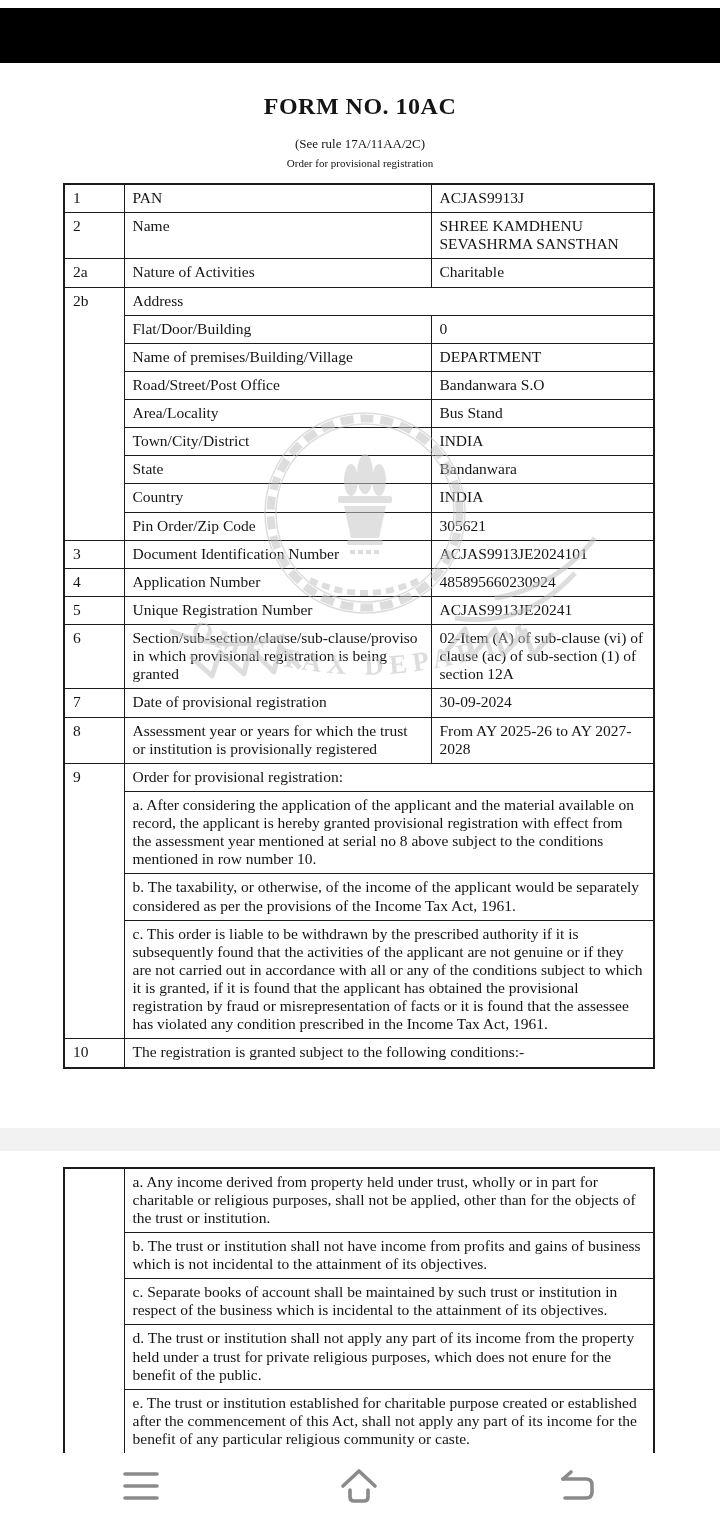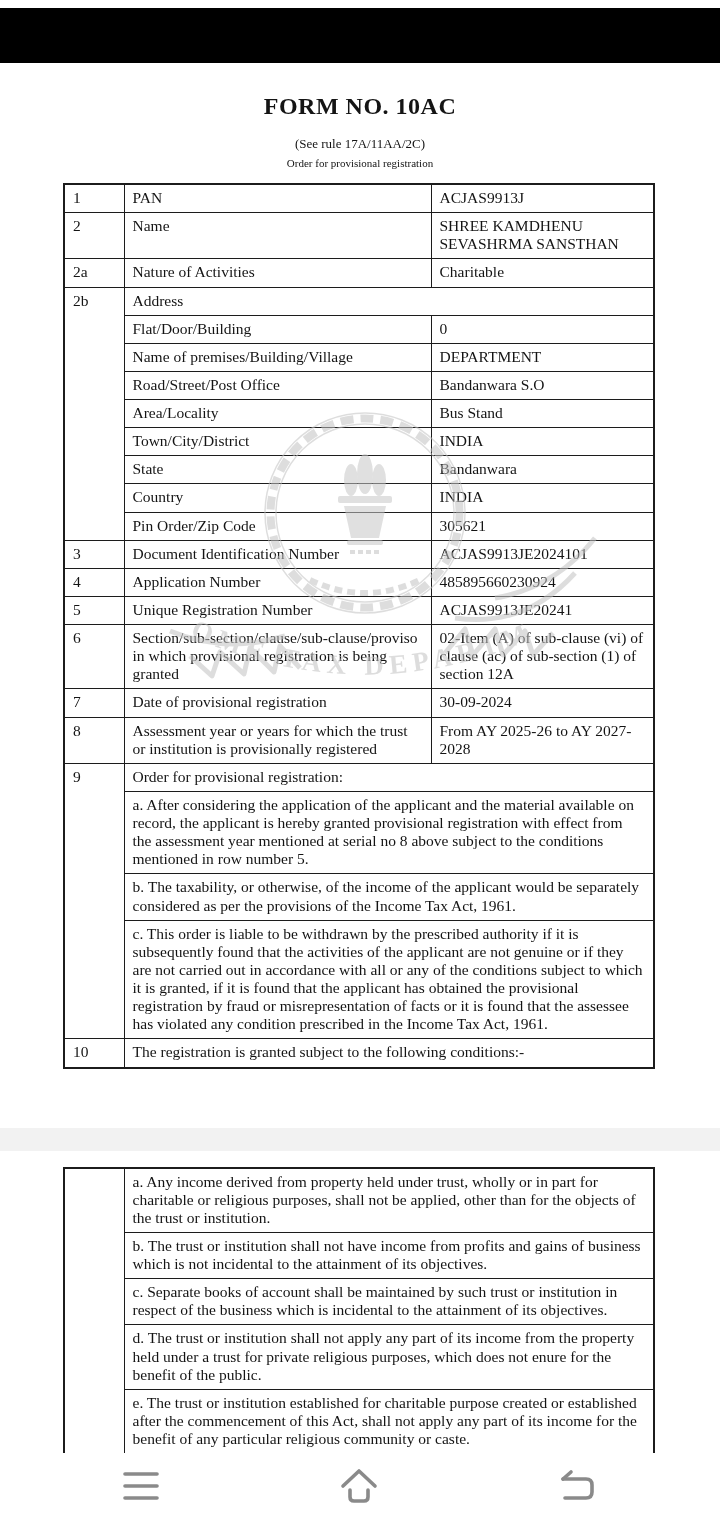--- a/index.html
+++ b/index.html
@@ -125,21 +125,21 @@
       <tr>
         <td class="serial">8</td>
         <td>Assessment year or years for which the trust or institution is provisionally registered</td>
         <td>From AY 2025-26 to AY 2027-2028</td>
       </tr>
       <tr>
         <td class="serial" rowspan="4">9</td>
         <td colspan="2">Order for provisional registration:</td>
       </tr>
       <tr>
-        <td colspan="2">a. After considering the application of the applicant and the material available on record, the applicant is hereby granted provisional registration with effect from the assessment year mentioned at serial no 8 above subject to the conditions mentioned in row number 5.</td>
+        <td colspan="2">a. After considering the application of the applicant and the material available on record, the applicant is hereby granted provisional registration with effect from the assessment year mentioned at serial no 8 above subject to the conditions mentioned in row number 10.</td>
       </tr>
       <tr>
         <td colspan="2">b. The taxability, or otherwise, of the income of the applicant would be separately considered as per the provisions of the Income Tax Act, 1961.</td>
       </tr>
       <tr>
         <td colspan="2">c. This order is liable to be withdrawn by the prescribed authority if it is subsequently found that the activities of the applicant are not genuine or if they are not carried out in accordance with all or any of the conditions subject to which it is granted, if it is found that the applicant has obtained the provisional registration by fraud or misrepresentation of facts or it is found that the assessee has violated any condition prescribed in the Income Tax Act, 1961.</td>
       </tr>
       <tr>
         <td class="serial">10</td>
         <td colspan="2">The registration is granted subject to the following conditions:-</td>

